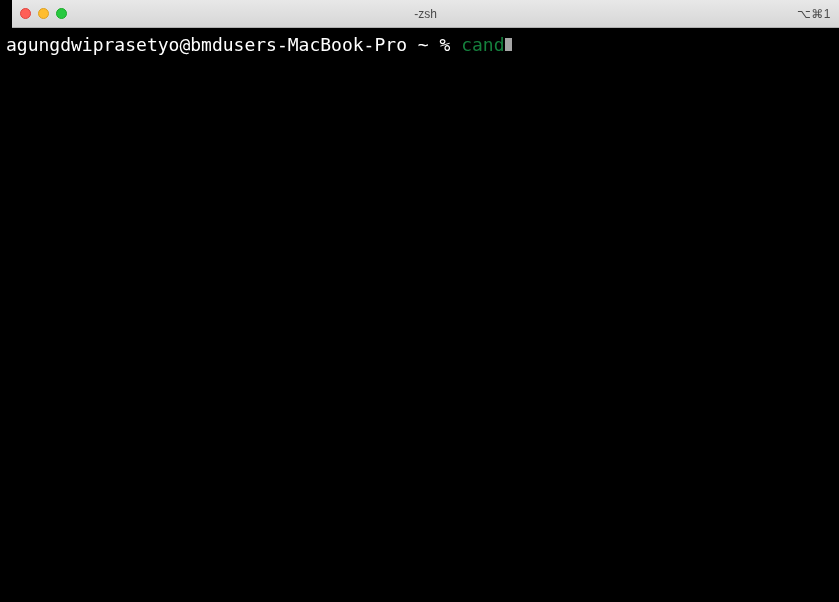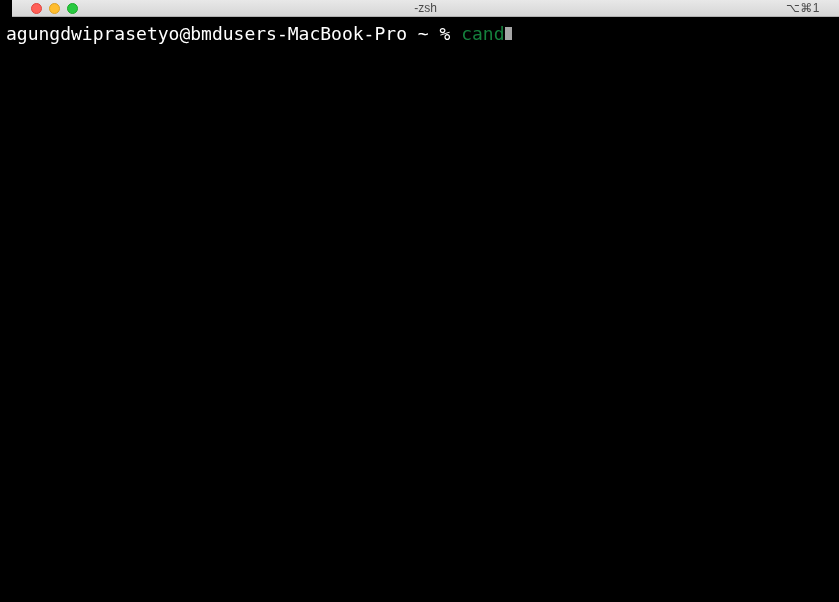--- a/index.html
+++ b/index.html
@@ -8,27 +8,27 @@
       box-sizing: border-box;
     }
     body {
       width: 839px;
       height: 602px;
       background: #000;
       font-family: "Menlo", "Monaco", "Consolas", monospace;
       overflow: hidden;
     }
     .title-bar {
-      height: 17px;
+      height: 28px;
       background: linear-gradient(to bottom, #e8e8e8, #d6d6d6);
       border-bottom: 1px solid #b0b0b0;
       display: flex;
       align-items: center;
       position: relative;
-      padding: 0 19px;
+      padding: 0 8px;
       margin-left: 12px;
     }
     .traffic-lights {
       display: flex;
       gap: 7px;
       align-items: center;
     }
     .traffic-light {
       width: 11px;
       height: 11px;

